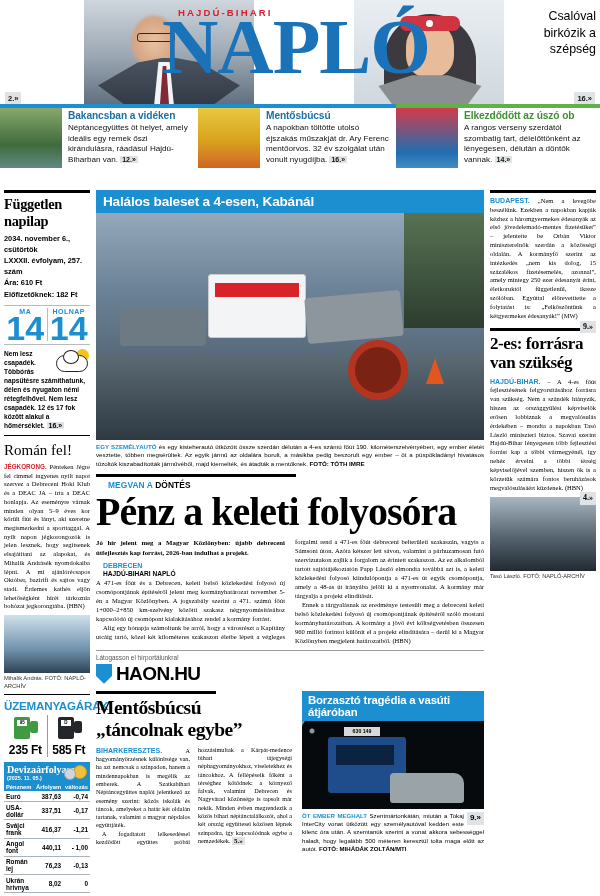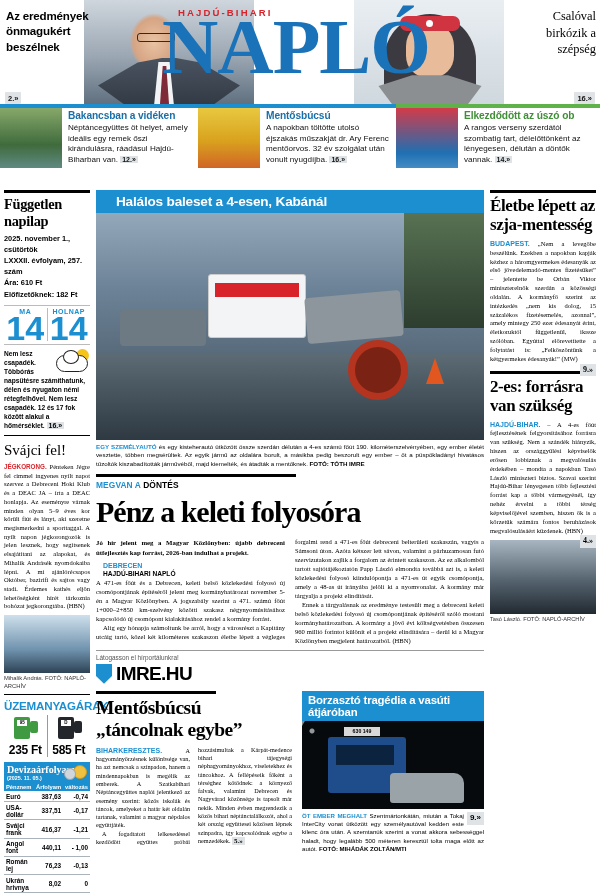--- a/index.html
+++ b/index.html
@@ -54,21 +54,21 @@
   .mh-photo-right .jacket{
     position:absolute;left:20px;top:74px;width:112px;height:30px;background:#8c8f92;
     clip-path:polygon(16% 100%,4% 40%,34% 4%,66% 4%,96% 40%,84% 100%);
   }
   .mh-kicker-l{
     position:absolute;left:6px;top:8px;width:86px;
     font-size:11.6px;font-weight:bold;line-height:1.32;letter-spacing:-.2px;color:#000;
   }
   .mh-kicker-r{
     position:absolute;right:4px;top:8px;width:86px;text-align:right;
-    font-family:Liberation Serif, serif;font-size:12.4px;line-height:1.34;color:#000;
+    font-family:Liberation Sans, sans-serif;font-size:12.4px;line-height:1.34;color:#000;
   }
   .mh-pre{
     position:absolute;left:178px;top:7px;
     font-size:9.6px;font-weight:bold;letter-spacing:2.1px;color:#d8232a;
   }
   .mh-title{
     position:absolute;left:162px;top:8px;
     font-family:"Liberation Serif",serif;
     font-size:78px;line-height:78px;font-weight:bold;color:#1a72b8;letter-spacing:-1px;
   }
@@ -148,37 +148,37 @@
   .fx table{width:100%;border-collapse:collapse;font-size:6.4px;font-weight:bold;}
   .fx th{background:#1b8fd0;color:#fff;font-size:5.8px;padding:1px 2px;text-align:left;}
   .fx th.num,.fx td.num{text-align:right;}
   .fx td{border-bottom:1px solid #aab3b9;padding:1.6px 2px;}
 
   
   .mainphoto{position:relative;width:388px;height:250px;overflow:hidden;
     background:linear-gradient(#9fb4c4,#6c8296 40%,#3c4c58);}
   .mainphoto .banner{
     position:absolute;left:0;top:0;width:100%;background:#1b8fd0;color:#fff;
-    font-size:13.6px;font-weight:bold;padding:4px 20px;box-sizing:border-box;letter-spacing:-.2px;
+    font-size:13.6px;font-weight:bold;padding:4px 7px;box-sizing:border-box;letter-spacing:-.2px;
   }
   .mainphoto .road{position:absolute;left:0;bottom:0;width:100%;height:86px;background:linear-gradient(#5c6b74,#2e3942);}
   .mainphoto .amb{position:absolute;left:112px;top:84px;width:96px;height:62px;background:#f2f4f5;border:1px solid #ccc;border-radius:3px;}
   .mainphoto .amb:after{content:"";position:absolute;left:6px;top:8px;width:84px;height:14px;background:#d8232a;}
   .mainphoto .car1{position:absolute;left:210px;top:104px;width:96px;height:46px;background:#8d969c;border-radius:4px;transform:rotate(-5deg);}
   .mainphoto .car2{position:absolute;left:24px;top:120px;width:86px;height:36px;background:#6d7a84;border-radius:4px;}
   .mainphoto .reel{position:absolute;left:252px;top:150px;width:46px;height:46px;border:7px solid #b4341f;border-radius:50%;background:#7a2314;}
   .mainphoto .cone{position:absolute;left:330px;top:168px;width:0;height:0;border-left:9px solid transparent;border-right:9px solid transparent;border-bottom:26px solid #e2561f;}
   .mainphoto .tree{position:absolute;right:0;top:18px;width:80px;height:120px;background:linear-gradient(#4f6b42,#24331f);opacity:.85;}
   .maincap{font-size:6.2px;line-height:1.36;text-align:justify;margin:3px 0 0 0;}
   .cap-lead{color:#1b8fd0;font-weight:bold;}
   .cap-credit{font-weight:bold;}
 
   .kicker-line{font-size:8.4px;font-weight:bold;margin:2px 0 1px 0;letter-spacing:.1px;}
-  .kicker-line .hl{color:#1b8fd0;}
-  .big-head{font-family:"Liberation Serif",serif;font-size:30px;line-height:40px;margin:2px 0 6px 0;letter-spacing:-1px;}
+  .kicker-line .hl{color:#1b8fd0;margin-left:12px;}
+  .big-head{font-family:"Liberation Serif",serif;font-size:40px;line-height:40px;margin:2px 0 6px 0;letter-spacing:-1px;}
   .twocol{column-count:2;column-gap:10px;font-family:"Liberation Serif",serif;font-size:6.6px;line-height:1.36;text-align:justify;}
   .twocol p{margin:0 0 0 0;text-indent:7px;}
   .twocol p.first{text-indent:0;}
   .lead-bold{font-weight:bold;font-size:6.8px;display:block;margin-bottom:4px;text-indent:0;}
   .dateline{color:#1b8fd0;font-family:"Liberation Sans",sans-serif;font-size:7px;font-weight:bold;margin:4px 0 1px 0;text-indent:0;}
   .byline{font-family:"Liberation Sans",sans-serif;font-size:6.6px;font-weight:bold;margin-bottom:3px;text-indent:0;}
 
   .haon{border-top:1px solid #999;margin-top:4px;padding-top:3px;}
   .haon .vis{font-size:6.4px;color:#555;margin-bottom:2px;}
   .haon .logo{display:flex;align-items:center;gap:4px;}
@@ -220,21 +220,20 @@
       <div class="shirt"></div>
       <div class="tie"></div>
       <div class="glasses"></div>
     </div>
     <div class="mh-photo-right">
       <div class="hair"></div>
       <div class="face"></div>
       <div class="band"></div>
       <div class="jacket"></div>
     </div>
-    <div class="mh-kicker-l">Az eredmények önmagukért beszélnek</div>
     <div class="mh-kicker-r">Csalóval birkózik a szépség</div>
     <div class="mh-pre">HAJDÚ-BIHARI</div>
     <div class="mh-title">NAPLÓ</div>
     <span class="pagetag mh-tag-l">2.»</span>
     <span class="pagetag mh-tag-r">16.»</span>
   </div>
 
   <div class="teasers">
     <div class="teaser t1">
       <div class="tbar"></div>
@@ -261,21 +260,21 @@
       </div>
     </div>
   </div>
 
   <div class="content">
 
     <div class="col-left">
       <div class="rule"></div>
       <div class="fn-title">Független napilap</div>
       <div class="imprint">
-        <div>2025. november 1., csütörtök</div>
+        <div>2034. november 6., csütörtök</div>
         <div>LXXXII. évfolyam, 257. szám</div>
         <div>Ára: 610 Ft</div>
         <div>Előfizetőknek: 182 Ft</div>
       </div>
 
       <div class="weather">
         <div class="wcell">
           <div class="wlab">MA</div>
           <div class="wtemp">14</div>
         </div>
@@ -287,21 +286,21 @@
       <div class="wdesc">
         <span class="wicon">
           <span class="sun"></span>
           <span class="cloud"></span>
         </span>
         <span>Nem lesz csapadék. Többórás napsütésre számíthatunk, délen és nyugaton némi rétegfelhővel. Nem lesz csapadék. 12 és 17 fok között alakul a hőmérséklet.</span>
         <span class="refnum">16.»</span>
       </div>
 
       <div class="rule-thin"></div>
-      <div class="lead-title">Svájci fel!</div>
+      <div class="lead-title">Román fel!</div>
       <div class="body-sm">
         <span class="kicker-in">JÉGKORONG.</span>
         <span>Pénteken Jégre fel címmel ingyenes nyílt napot szervez a Debreceni Hoki Klub és a DEAC JA – írta a DEAC honlapja. Az eseményre várnak minden olyan 5–9 éves kor körüli fiút és lányt, aki szeretne megismerkedni a sporttaggal. A nyílt napon jégkorongozók is jelen lesznek, hogy segítsenek elsajátítani az alapokat, és Mihalik Andrásék nyomdokaiba lépni. A mi ajánlórécsapos Október, bazírífi és sajtos vagy stadi. Érdemes kathés eljön lehetőségként hírét tárkoznia bohózat jegkorongtába. (HBN)</span>
       </div>
       <div class="photo-sm"></div>
       <div class="photo-cap">Mihalik András. FOTÓ: NAPLÓ-ARCHÍV</div>
 
       <div class="rule-thin"></div>
       <div class="fuel-title">ÜZEMANYAGÁRAK</div>
       <div class="fuels">
@@ -413,21 +412,21 @@
         <p class="byline">HAJDÚ-BIHARI NAPLÓ</p>
         <p class="first">A 471-es főút és a Debrecen, keleti belső közlekedési folyosó új csomópontjának építéséről jelent meg kormányhatározat november 5-én a Magyar Közlönyben. A jogszabály szerint a 471. számú főút 1+000–2+850 km-szelvény közötti szakasz négynyomúsításához kapcsolódó új csomópont kialakításához rendel a kormány forrást.</p>
         <p>Alig egy hónapja számoltunk be arról, hogy a városrészt a Kapitány utcáig tartó, közel két kilométeres szakaszon életbe lépett a végleges forgalmi rend a 471-es főút debreceni belterületi szakaszán, vagyis a Sámsoni úton. Azóta kétszer lett sávon, valamint a párhuzamosan futó szervizutakon zajlik a forgalom az érintett szakaszon. Az ez alkalomból tartott sajtótájékoztatón Papp László elmondta továbbá azt is, a keleti közlekedési folyosó kiindulópontja a 471-es út egyik csomópontja, amely a 48-as út irányába jelöli ki a nyomvonalat. A kormány már tárgyalja a projekt elindítását.</p>
         <p>Ennek a tárgyalásnak az eredménye testesült meg a debreceni keleti belső közlekedési folyosó új csomópontjának építéséről szóló mostani kormányhatározatban. A kormány a jövő évi költségvetésben összesen 960 millió forintot különít el a projekt elindítására – derül ki a Magyar Közlönyben megjelent határozatból. (HBN)</p>
       </div>
 
       <div class="haon">
         <div class="vis">Látogasson el hírportálunkra!</div>
         <div class="logo">
           <span class="shield"></span>
-          <span class="logotext">IMRE.HU</span>
+          <span class="logotext">HAON.HU</span>
         </div>
       </div>
 
       <div class="mid-bottom">
         <div class="mb-left">
           <div class="rule" style="width:120px;"></div>
           <h2 class="mb-head">
             <span>Mentősbúcsú</span><br>
             <span>„táncolnak egybe”</span>
           </h2>
@@ -450,21 +449,20 @@
             <span class="cap-lead">ÖT EMBER MEGHALT</span>
             <span>Szentmártonkátán, miután a Tokaj InterCity vonat ütközött egy személyautóval kedden este kilenc óra után. A szemtanúk szerint a vonat akkora sebességgel haladt, hogy legalább 500 méteren keresztül tolta maga előtt az autót.</span>
             <span class="cap-credit">FOTÓ: MIHÁDÁK ZOLTÁN/MTI</span>
           </div>
         </div>
       </div>
     </div>
 
     <div class="col-right">
       <div class="rule"></div>
-      <h2 class="r-head">Életbe lépett az szja-mentesség</h2>
       <div class="r-body">
         <span class="dateline" style="display:inline">BUDAPEST.</span>
         <span>„Nem a levegőbe beszélünk. Ezekben a napokban kapják kézhez a háromgyermekes édesanyák az első jövedelemadó-mentes fizetésüket” – jelentette be Orbán Viktor miniszterelnök szerdán a közösségi oldalán. A kormányfő szerint az intézkedés „nem kis dolog, 15 százalékos fizetésemelés, azonnal”, amely mintegy 250 ezer édesanyát érint, életkoruktól függetlenül, ikreze szólóban. Egyúttal előrevetítette a folytatást is: „Felköszöntünk a kétgyermekes édesanyák!” (MW)</span>
         <span class="refbox">9.»</span>
       </div>
 
       <div class="rule" style="margin-top:7px;"></div>
       <h2 class="r-head">2-es: forrásra van szükség</h2>
       <div class="r-body">
         <span class="dateline" style="display:inline">HAJDÚ-BIHAR.</span>

